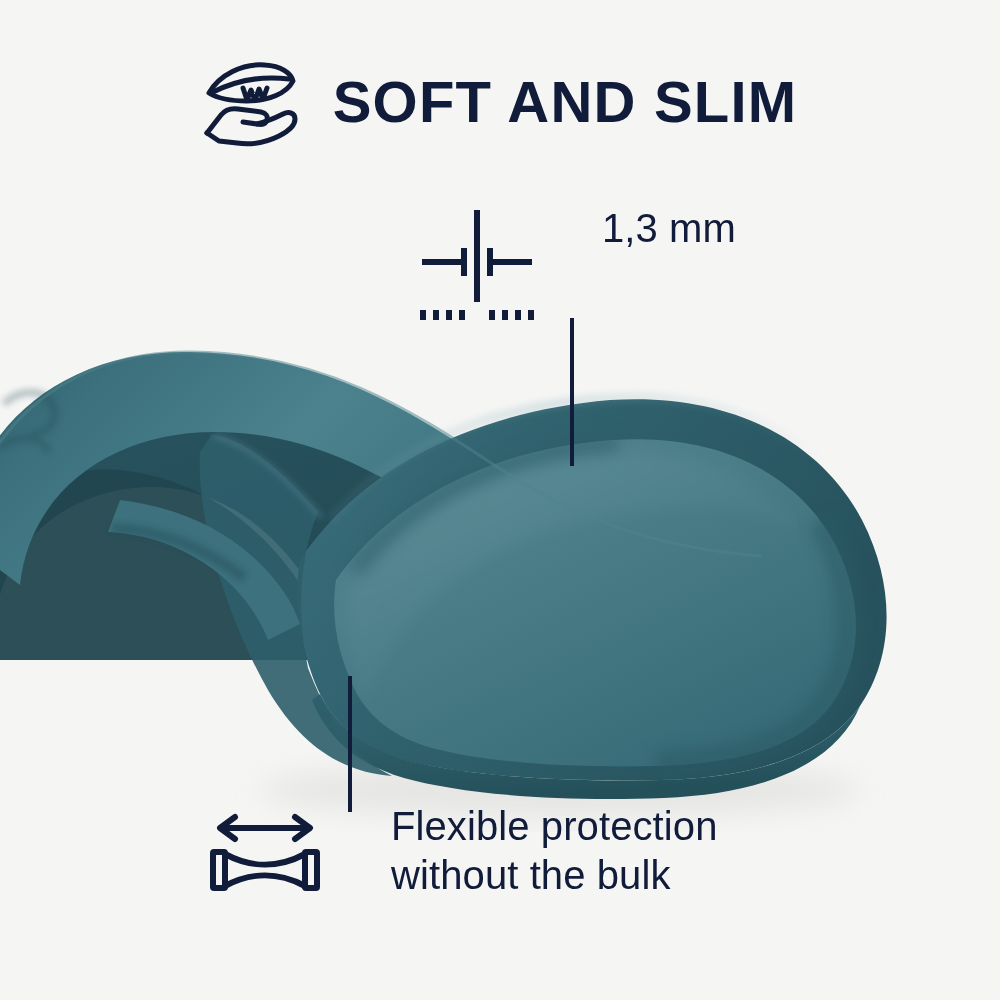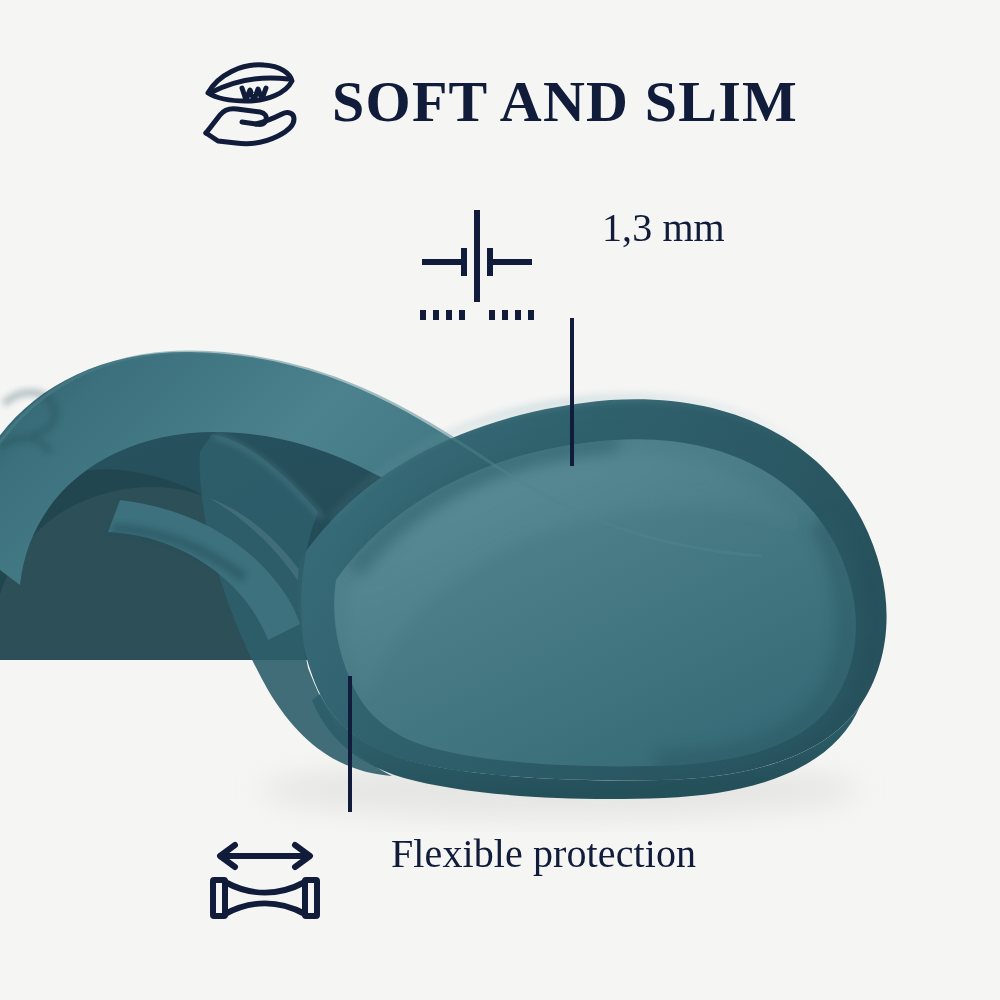--- a/index.html
+++ b/index.html
@@ -6,21 +6,21 @@
     margin: 0;
     padding: 0;
     background: #ffffff;
   }
   #page {
     position: relative;
     width: 1000px;
     height: 1000px;
     background: #f5f5f4;
     overflow: hidden;
-    font-family: Liberation Serif, serif;
+    font-family: Liberation Sans, sans-serif;
     -webkit-font-smoothing: antialiased;
   }
 
   
   #header {
     position: absolute;
     left: 0;
     top: 56px;
     width: 1000px;
     height: 92px;
@@ -59,21 +59,21 @@
     display: flex;
     align-items: flex-start;
     gap: 48px;
   }
   #callout-thickness {
     left: 418px;
     top: 200px;
   }
   #callout-flex {
     left: 205px;
-    top: 832px;
+    top: 804px;
   }
   .callout-icon {
     flex: none;
   }
   #icon-thickness {
     width: 118px;
     height: 118px;
     margin-top: 2px;
   }
   #icon-flex {
@@ -370,16 +370,17 @@
 
         <rect x="8" y="40" width="12" height="36" rx="1"></rect>
         <rect x="100" y="40" width="12" height="36" rx="1"></rect>
 
         <path d="M 20 42 C 46 56, 74 56, 100 42"></path>
         <path d="M 20 74 C 46 60, 74 60, 100 74"></path>
       </g>
     </svg>
     <div class="callout-text">
       <span class="callout-line-1">Flexible protection</span>
+      <span class="callout-line-2">without the bulk</span>
     </div>
   </div>
 
 </div>
 
 </body></html>

